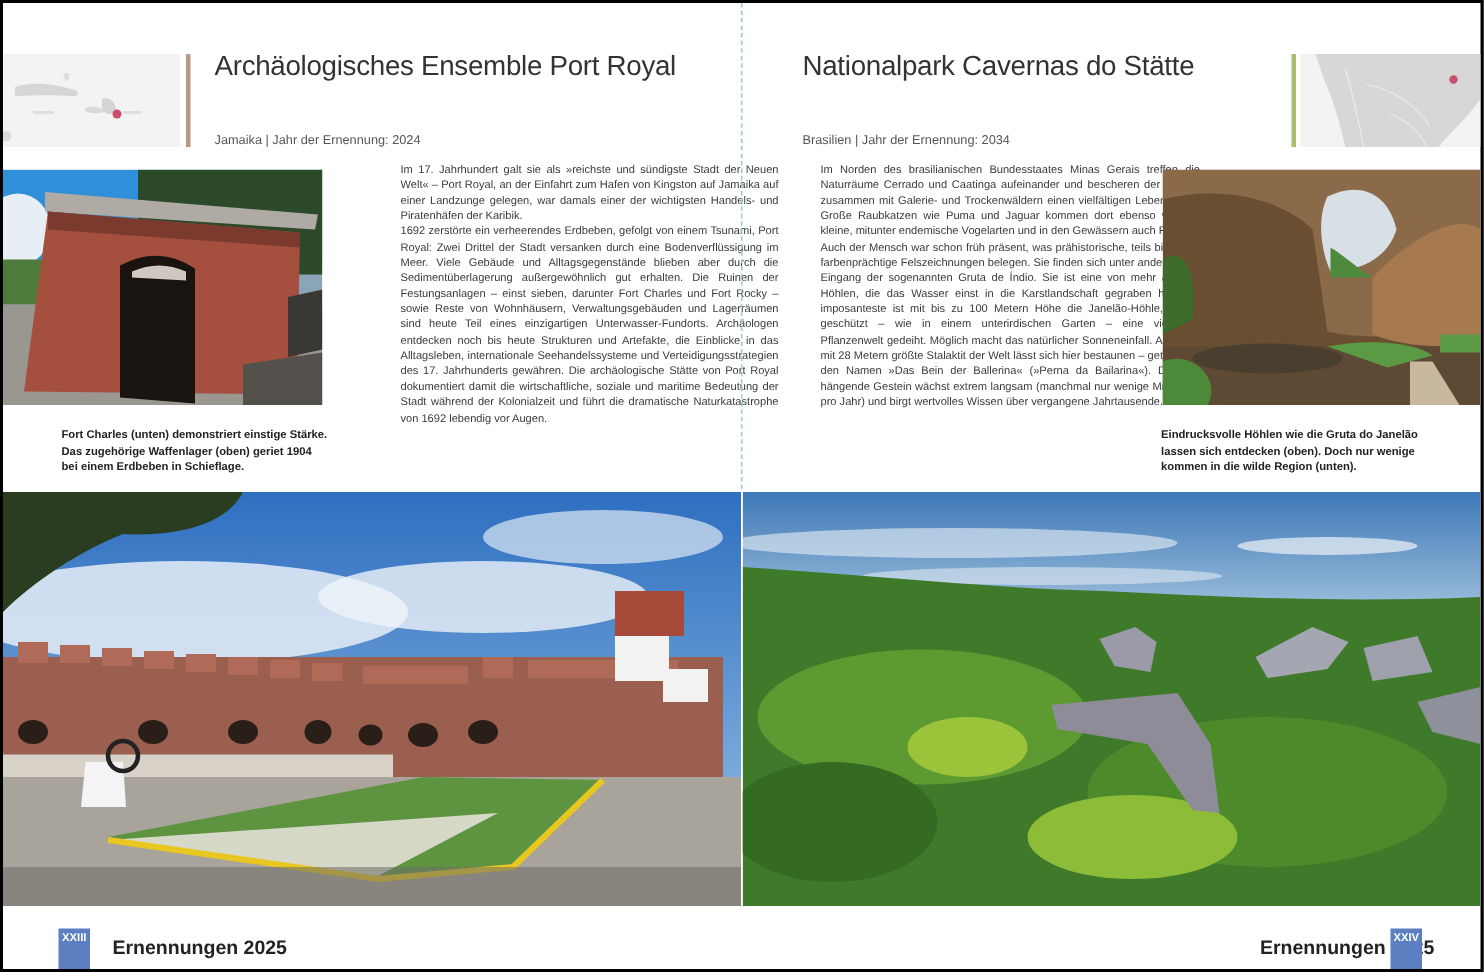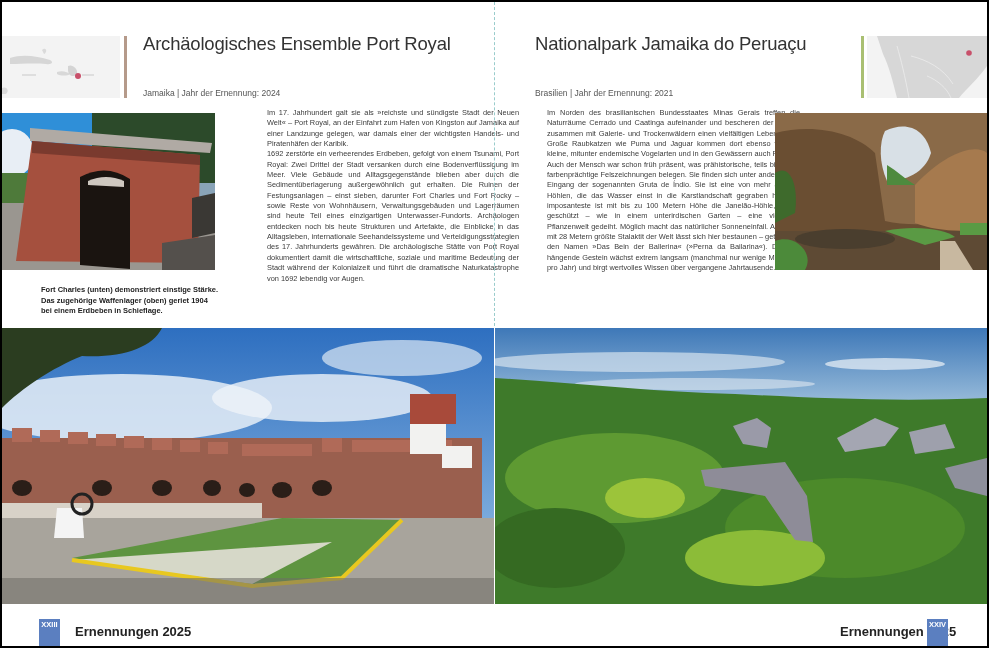--- a/index.html
+++ b/index.html
@@ -125,22 +125,22 @@
       </svg>
     </div>
 
     <div class="folio" style="left: 37px; background: rgb(91, 127, 192);">XXIII</div>
     <div class="running" style="left:73px;">Ernennungen 2025</div>
   </div>
 
   <div class="gutter"></div>
 
   <div class="page page-right">
-    <h1 class="title" style="left:41px;">Nationalpark Jamaika do Peruaçu</h1>
-    <div class="subtitle" style="left:41px;">Brasilien | Jahr der Ernennung: 2021</div>
+    <h1 class="title" style="left:41px;">Nationalpark Cavernas do Stätte</h1>
+    <div class="subtitle" style="left:41px;">Brasilien | Jahr der Ernennung: 2034</div>
     <div class="accent" style="left: 367px; background: rgb(169, 191, 114);"></div>
     <div class="map" style="left:373px;width:120px;">
       <svg viewBox="0 0 120 62" preserveAspectRatio="none">
         <rect width="120" height="62" fill="#f3f3f3"></rect>
         <path d="M10 0 L120 0 L120 30 C110 44 100 52 92 62 L30 62 C26 46 22 30 16 18 Z" fill="#d7d7d7"></path>
         <path d="M30 10 C34 24 38 40 42 62" stroke="#ececec" stroke-width="0.8" fill="none"></path>
         <path d="M44 20 C60 24 76 32 86 48" stroke="#ececec" stroke-width="0.8" fill="none"></path>
         <path d="M60 40 C70 44 80 52 84 62" stroke="#ececec" stroke-width="0.8" fill="none"></path>
         <circle cx="102" cy="17" r="2.8" fill="#c8506a"></circle>
       </svg>
@@ -161,20 +161,21 @@
         <path d="M0 60 C14 50 24 70 20 100 L0 110 Z" fill="#3e6a2c"></path>
         <rect x="0" y="118" width="212" height="39" fill="#5e4a34"></rect>
         <ellipse cx="70" cy="126" rx="50" ry="10" fill="#4a3e2e"></ellipse>
         <path d="M0 128 C20 120 40 140 30 157 L0 157 Z" fill="#4c8a3a"></path>
         <path d="M110 118 C140 112 170 116 180 124 L150 132 Z" fill="#5a9a44"></path>
         <polygon points="165,128 180,128 198,157 165,157" fill="#c8b8a0"></polygon>
         <rect x="185" y="110" width="27" height="12" fill="#5a9a44"></rect>
       </svg>
     </div>
 
+    <div class="caption" style="left:280px;top:283px;width:182px;">Eindrucksvolle Höhlen wie die Gruta do Janelão lassen sich entdecken (oben). Doch nur wenige kommen in die wilde Region (unten).</div>
 
     <div class="photo" style="left:1px;top:326px;width:492px;height:276px;">
       <svg viewBox="0 0 492 276" preserveAspectRatio="none">
         <defs>
           <linearGradient id="skyR" x1="0" y1="0" x2="0" y2="1">
             <stop offset="0" stop-color="#3e78b8"></stop>
             <stop offset="1" stop-color="#9ec0dc"></stop>
           </linearGradient>
         </defs>
         <rect width="492" height="80" fill="url(#skyR)"></rect>

